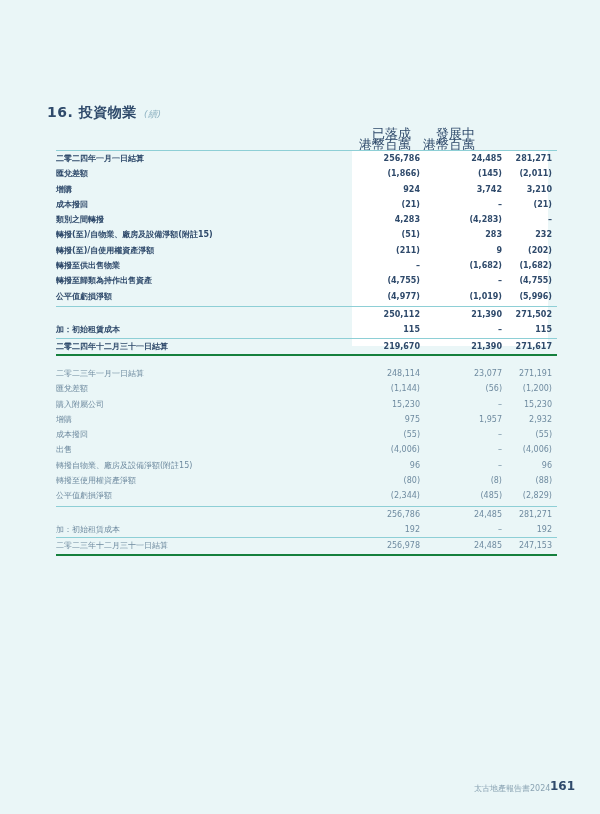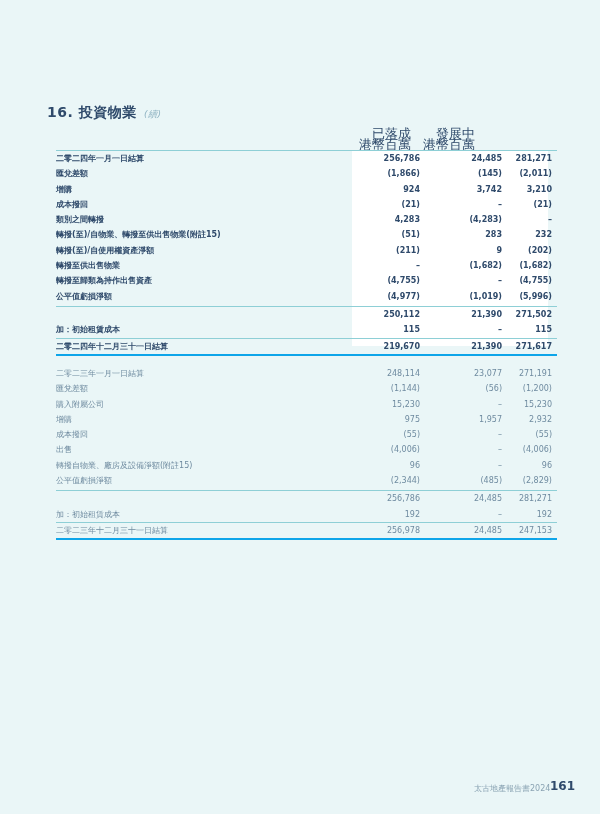--- a/index.html
+++ b/index.html
@@ -14,21 +14,21 @@
   .table { position:absolute; left:56px; width:501px; }
   .row { position:relative; height:15.3px; line-height:15.3px; font-size:8px; }
   .row .label { position:absolute; left:0; }
   .row .v { position:absolute; text-align:right; width:80px; }
   .row .v.c1 { left:284px; }
   .row .v.c2 { left:366px; }
   .row .v.c3 { left:416px; width:80px; }
   .t2024 .row { font-weight:bold; color:#2f4a6b; }
   .t2023 .row { font-weight:normal; color:#6f8ba0; }
   .line-top { border-top:1px solid #8ecfd6; }
-  .line-bottom-thick { border-bottom:2px solid #0ea5e9; }
+  .line-bottom-thick { border-bottom:2px solid #15803d; }
   .footer { position:absolute; top:779px; left:0; width:600px; }
   .footer .report { position:absolute; left:474px; top:4px; font-size:8px; color:#8aa3b3; }
   .footer .page { position:absolute; left:550px; top:0px; font-size:12px; font-weight:bold; color:#2f4a6b; }
 </style>
 </head>
 <body>
 
 <div class="title">
   <span>16.</span>
   <span>投資物業</span>
@@ -77,21 +77,21 @@
         <span class="v c2">–</span>
         <span class="v c3">(21)</span>
       </div>
       <div class="row">
         <span class="label">類別之間轉撥</span>
         <span class="v c1">4,283</span>
         <span class="v c2">(4,283)</span>
         <span class="v c3">–</span>
       </div>
       <div class="row">
-        <span class="label">轉撥(至)/自物業、轉撥至供出售物業(附註15)</span>
+        <span class="label">轉撥(至)/自物業、廠房及設備淨額(附註15)</span>
         <span class="v c1">(51)</span>
         <span class="v c2">283</span>
         <span class="v c3">232</span>
       </div>
       <div class="row">
         <span class="label">轉撥(至)/自使用權資產淨額</span>
         <span class="v c1">(211)</span>
         <span class="v c2">9</span>
         <span class="v c3">(202)</span>
       </div>
@@ -172,20 +172,26 @@
         <span class="v c2">–</span>
         <span class="v c3">(4,006)</span>
       </div>
       <div class="row">
         <span class="label">轉撥自物業、廠房及設備淨額(附註15)</span>
         <span class="v c1">96</span>
         <span class="v c2">–</span>
         <span class="v c3">96</span>
       </div>
       <div class="row">
+        <span class="label">轉撥至使用權資產淨額</span>
+        <span class="v c1">(80)</span>
+        <span class="v c2">(8)</span>
+        <span class="v c3">(88)</span>
+      </div>
+      <div class="row">
         <span class="label">公平值虧損淨額</span>
         <span class="v c1">(2,344)</span>
         <span class="v c2">(485)</span>
         <span class="v c3">(2,829)</span>
       </div>
     </div>
   <div class="row line-top" style="margin-top:2px;">
     <span class="label"></span>
     <span class="v c1">256,786</span>
     <span class="v c2">24,485</span>

